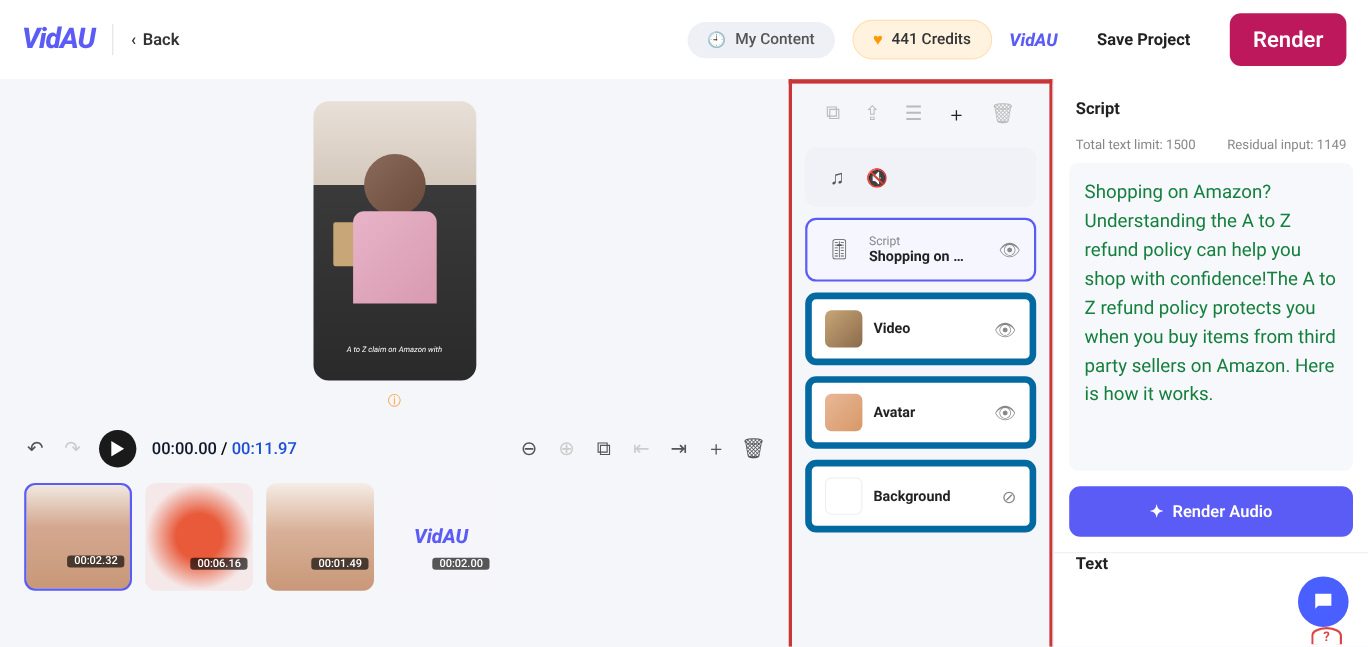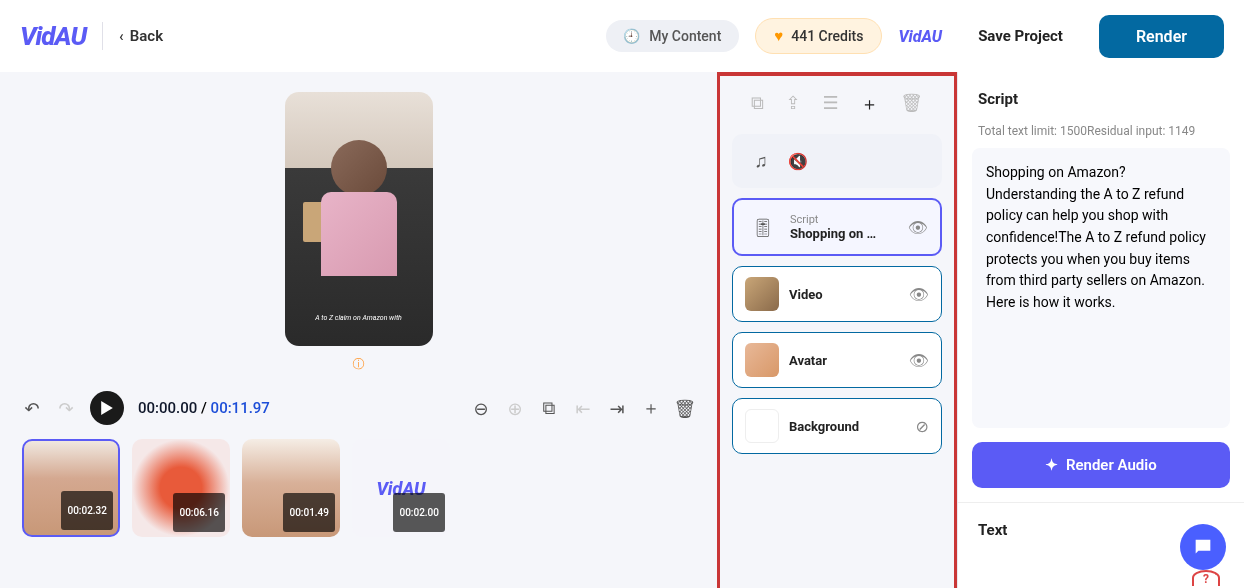--- a/index.html
+++ b/index.html
@@ -8,21 +8,21 @@
 .logo{font-size:26px;font-weight:800;font-style:italic;color:#5b5bf5;letter-spacing:-1px}
 .divider{width:1px;height:28px;background:#e0e0e8}
 .back-btn{display:flex;align-items:center;gap:6px;font-size:15px;font-weight:600;color:#333;cursor:pointer}
 .spacer{flex:1}
 .pill{display:flex;align-items:center;gap:8px;padding:8px 18px;border-radius:22px;font-size:14px;font-weight:500;cursor:pointer}
 .pill-gray{background:#eef0f5;color:#555}
 .pill-credits{background:#fff3e0;color:#333;border:1px solid #ffe0b2}
 .heart{color:#ff9800;font-size:15px}
 .logo-sm{font-size:16px;font-weight:800;font-style:italic;color:#5b5bf5}
 .save-btn{padding:10px 20px;background:#fff;color:#222;font-size:15px;font-weight:700;cursor:pointer;border:none}
-.render-btn{padding:12px 37px;background:#0369a1;color:#fff;font-size:16px;font-weight:600;border-radius:10px;border:none;cursor:pointer}
+.render-btn{padding:12px 21px;background:#be185d;color:#fff;font-size:20px;font-weight:600;border-radius:10px;border:none;cursor:pointer}
 .main{display:flex;height:516px}
 .left{width:717px;padding:12px 12px 0 12px;display:flex;flex-direction:column}
 .preview-wrap{display:flex;justify-content:center;padding-top:8px}
 .preview{width:148px;height:254px;border-radius:14px;background:linear-gradient(180deg,#e8e0d8 0%,#d4c8bc 30%,#3a3a3a 30%,#2a2a2a 100%);position:relative;overflow:hidden}
 .preview::before{content:"";position:absolute;top:48px;left:50%;transform:translateX(-50%);width:56px;height:56px;border-radius:50%;background:linear-gradient(135deg,#8a6a5a,#6a4a3a)}
 .preview::after{content:"";position:absolute;top:100px;left:50%;transform:translateX(-50%);width:76px;height:84px;background:linear-gradient(135deg,#e8b4c8,#d89ab0);border-radius:10px 10px 0 0}
 .box{position:absolute;top:110px;left:18px;width:50px;height:40px;background:#c9a678;border-radius:2px}
 .cap{position:absolute;bottom:24px;left:0;right:0;text-align:center;font-size:7px;color:#fff;font-style:italic}
 .notice{text-align:center;font-size:12px;color:#ff9933;margin-top:10px;display:flex;align-items:center;justify-content:center;gap:4px}
 .controls{display:flex;align-items:center;gap:14px;padding:18px 10px 14px 10px}
@@ -30,45 +30,45 @@
 .ctrl-icon.disabled{color:#ccc}
 .play{width:34px;height:34px;border-radius:50%;background:#1a1a1a;display:flex;align-items:center;justify-content:center;cursor:pointer}
 .play svg{fill:#fff}
 .time{font-size:15px;font-weight:500}
 .time-cur{color:#0f172a}
 .time-dur{color:#1d4ed8}
 .ctrl-gap{flex:1}
 .thumbs{display:flex;gap:12px;padding:0 10px}
 .thumb{width:98px;height:98px;border-radius:10px;position:relative;overflow:hidden;cursor:pointer;background:#ddd}
 .thumb.sel{border:2px solid #5b5bf5}
-.thumb-time{position:absolute;bottom:5px;right:5px;background:rgba(0,0,0,0.65);color:#fff;font-size:10px;padding:14px 6px;border-radius:3px;font-weight:500}
+.thumb-time{position:absolute;bottom:19px;right:5px;background:rgba(0,0,0,0.65);color:#fff;font-size:10px;padding:0 6px;border-radius:3px;font-weight:500}
 .thumb1{background:linear-gradient(180deg,#f0e8e0 0%,#d4a890 40%,#c89878 100%)}
 .thumb2{background:radial-gradient(circle at center,#e85a3a 30%,#f5e8e8 70%)}
 .thumb3{background:linear-gradient(180deg,#f5ede5 0%,#d8b098 45%,#c89878 100%)}
 .thumb4{background:#f5f5fa;display:flex;align-items:center;justify-content:center}
 .thumb4 span{font-size:18px;font-weight:800;font-style:italic;color:#5b5bf5}
 .mid{width:240px;border:3px solid #c93636;border-top:4px solid #c93636;border-bottom:none;padding:12px 12px 0 12px;display:flex;flex-direction:column;gap:10px}
 .mid-tools{display:flex;justify-content:space-around;padding:4px 8px 8px 8px}
 .mt{color:#bbb;font-size:18px;cursor:pointer}
 .mt.active{color:#222}
-.card{background:#fff;border:1px solid #0369a1;border-radius:10px;padding:10px 12px;display:flex;align-items:center;gap:10px;cursor:pointer;position:relative}
+.card{background:#fff;border:6px solid #0369a1;border-radius:10px;padding:10px 12px;display:flex;align-items:center;gap:10px;cursor:pointer;position:relative}
 .card.bgm{background:#f0f2f8;border:none}
 .card.sel{border:2px solid #5b5bf5;background:#f5f6ff}
 .card-icon{width:34px;height:34px;border-radius:6px;display:flex;align-items:center;justify-content:center;font-size:18px;color:#555;flex-shrink:0}
 .card-thumb{width:34px;height:34px;border-radius:6px;flex-shrink:0}
 .card-body{flex:1;min-width:0}
 .card-label{font-size:11px;color:#888}
 .card-title{font-size:13px;font-weight:700;color:#222;white-space:nowrap;overflow:hidden;text-overflow:ellipsis}
 .card-eye{color:#888;font-size:16px}
 .right{flex:1;background:#fff;border-left:1px solid #e8e8ef;display:flex;flex-direction:column}
 .r-head{padding:18px 20px 10px 20px;font-size:15px;font-weight:700;color:#222}
-.r-limits{display:flex;padding:6px 20px 10px 20px;font-size:12px;color:#888}
-.r-text{margin:0 14px;background:#f7f8fc;border-radius:8px;padding:14px;font-size:14px;line-height:1.55;color:#000000;height:280px}
+.r-limits{display:flex;justify-content:space-between;padding:6px 20px 10px 20px;font-size:12px;color:#888}
+.r-text{margin:0 14px;background:#f7f8fc;border-radius:8px;padding:14px;font-size:17px;line-height:1.55;color:#15803d;height:280px}
 .render-audio{margin:14px;padding:14px;background:#5b5bf5;color:#fff;font-size:15px;font-weight:600;border-radius:10px;border:none;cursor:pointer;display:flex;align-items:center;justify-content:center;gap:8px}
-.r-text-label{padding:18px 20px;font-size:15px;font-weight:700;color:#222;border-top:1px solid #eee}
+.r-text-label{padding:0 20px;font-size:15px;font-weight:700;color:#222;border-top:1px solid #eee}
 .chat-fab{position:absolute;bottom:18px;right:18px;width:46px;height:46px;border-radius:50%;background:#4a5fff;display:flex;align-items:center;justify-content:center;cursor:pointer}
 .chat-fab svg{fill:#fff}
 .help-fab{position:absolute;bottom:2px;right:24px;width:28px;height:16px;border:2px solid #d44;border-radius:50% 50% 0 0;border-bottom:none;display:flex;align-items:flex-end;justify-content:center;font-size:12px;color:#d44;font-weight:700;overflow:hidden}
 </style>
 </head>
 <body>
 
 <div class="header">
   <div class="logo">VidAU</div>
   <div class="divider"></div>

